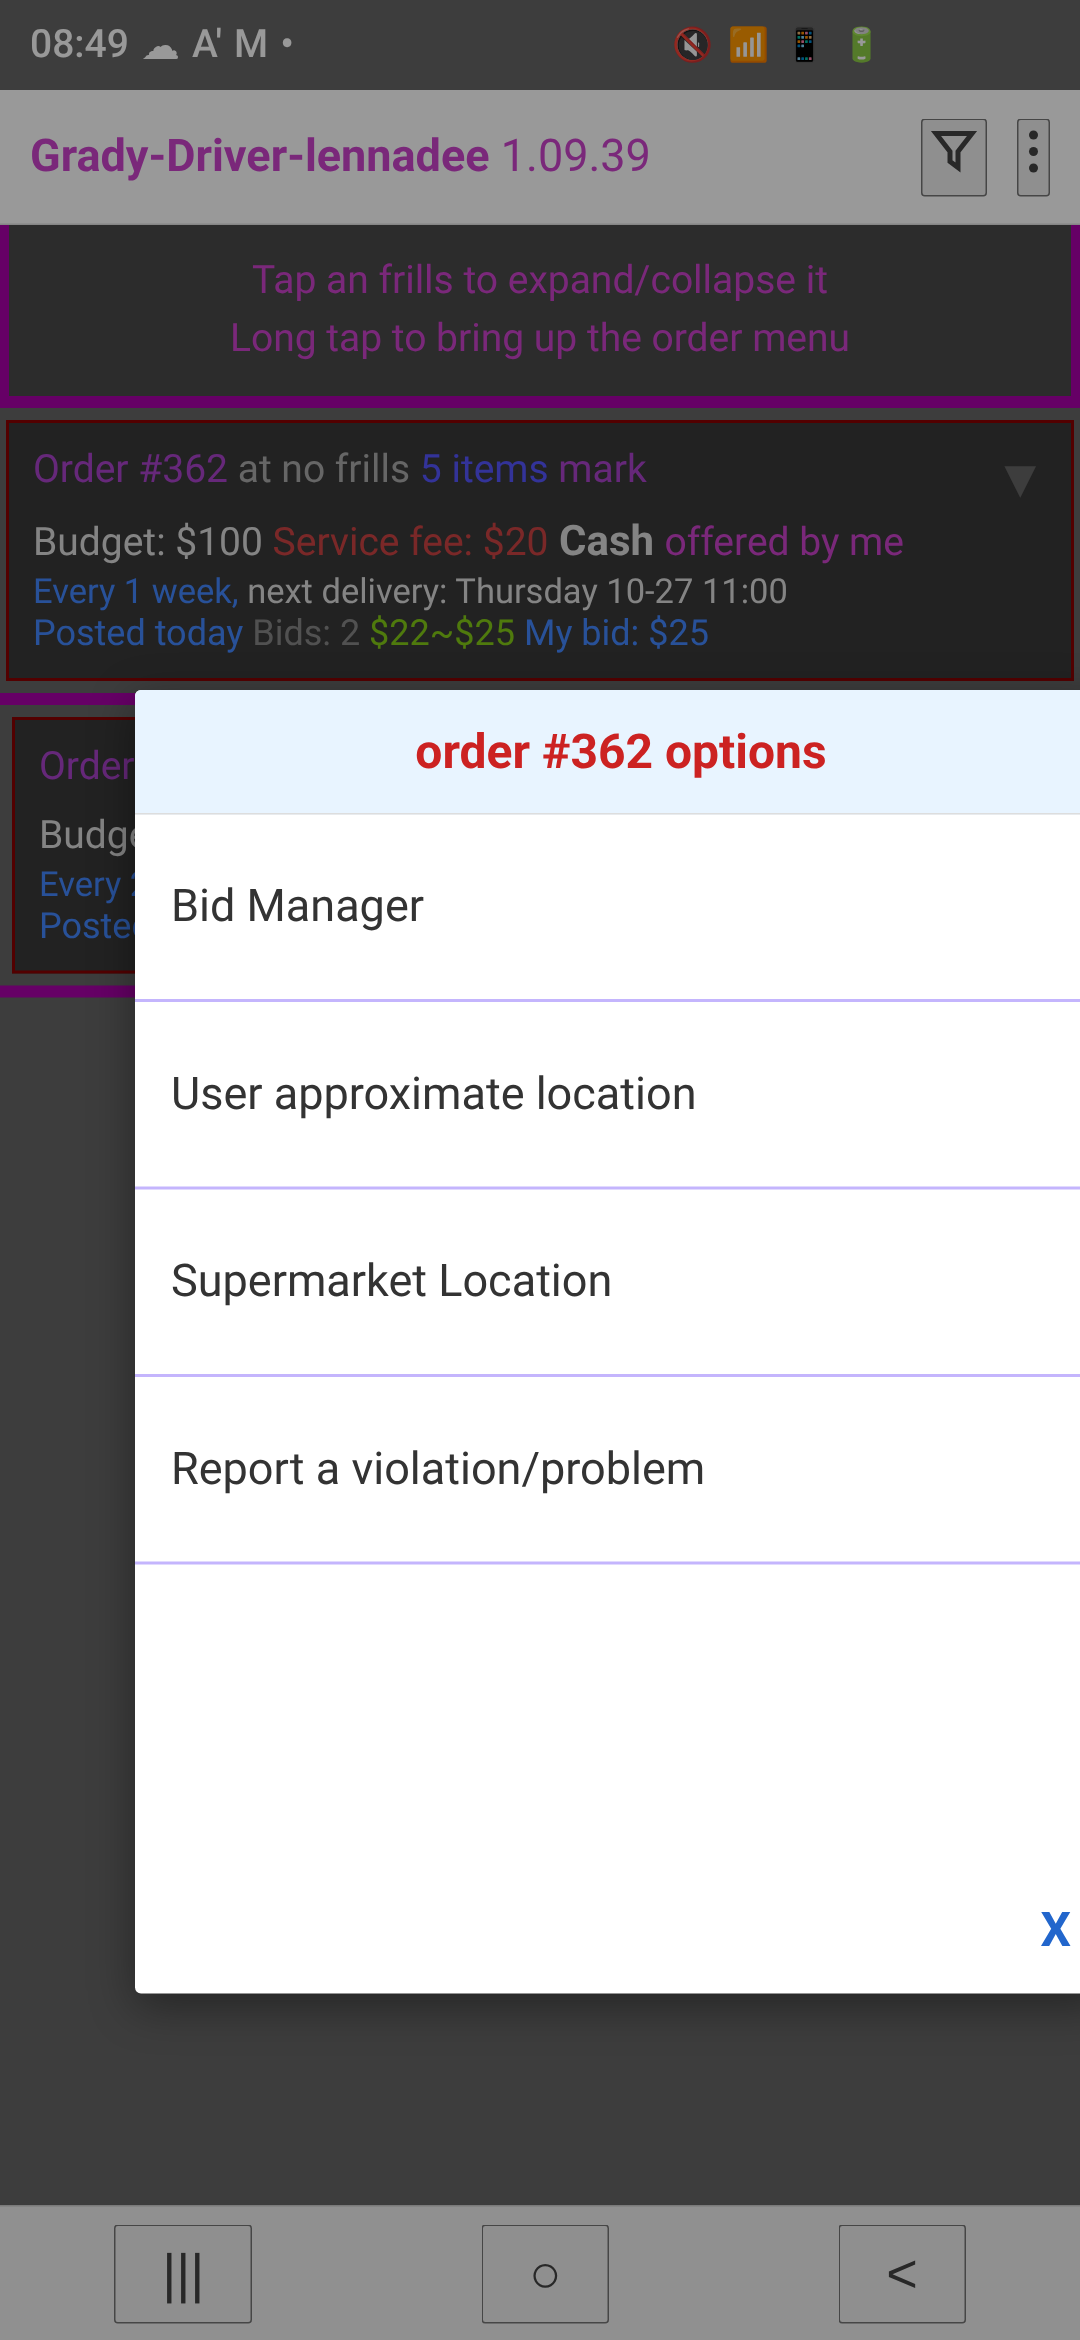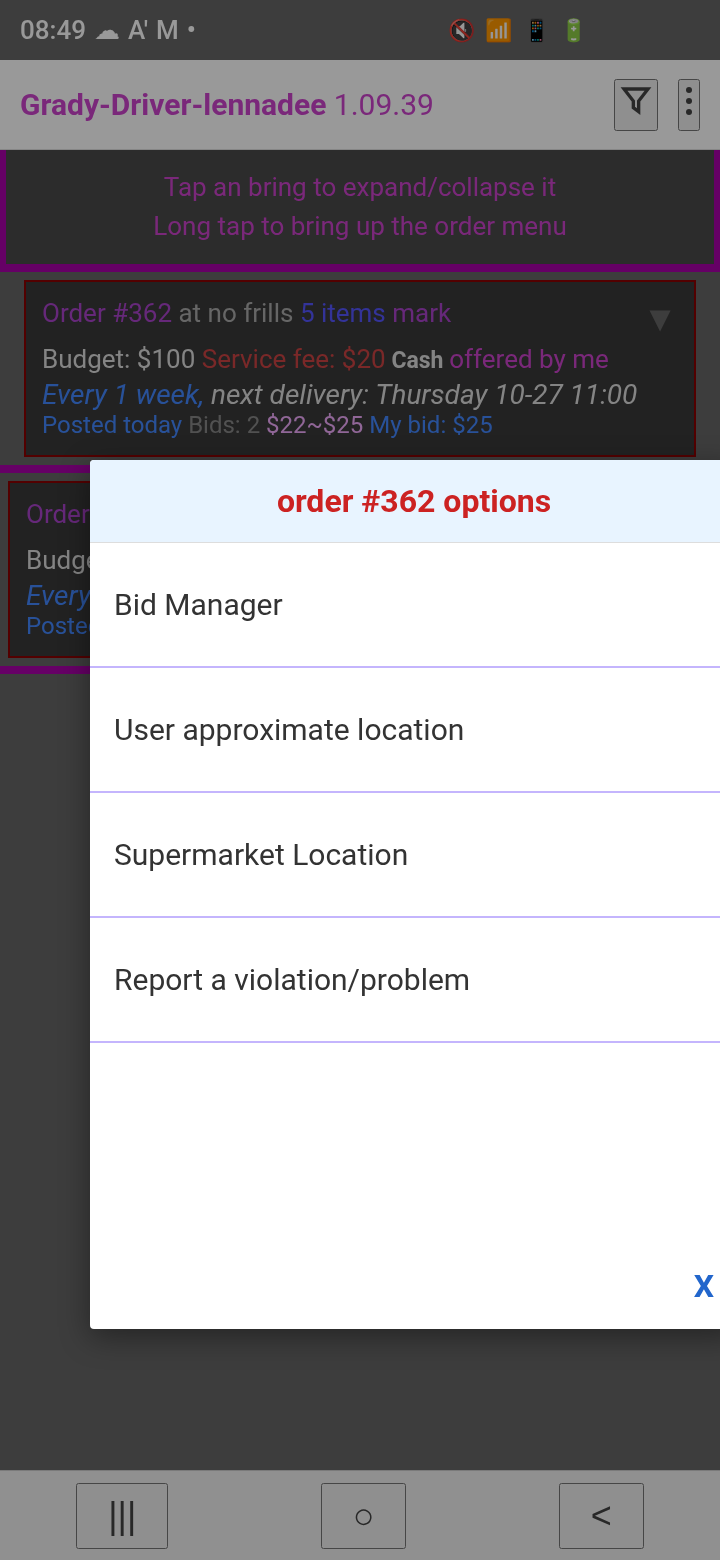--- a/index.html
+++ b/index.html
@@ -95,21 +95,21 @@
     
     .purple-divider {
       height: 8px;
       background: #aa00aa;
     }
 
     
     .order-card {
       background: #3a3a3a;
       border: 2px solid #8b0000;
-      margin: 8px 24px;
+      margin: 8px 4px;
       padding: 16px;
       position: relative;
     }
     .order-card-header {
       display: flex;
       justify-content: space-between;
       align-items: flex-start;
     }
     .order-number {
       color: #aa44cc;
@@ -130,46 +130,45 @@
     .order-budget {
       color: #ddd;
       font-size: 26px;
       margin-top: 4px;
     }
     .order-budget .service-fee {
       color: #cc4444;
     }
     .order-budget .cash {
       color: #ddd;
-      font-size: 23px;
+      font-size: 28px;
       font-weight: bold;
     }
     .order-budget .offered {
       color: #cc44cc;
     }
     .order-schedule {
       color: #aaaaff;
-      font-size: 28px;
+      font-size: 23px;
       margin-top: 4px;
-      font-style: italic;
     }
     .order-schedule .next {
       color: #ddd;
     }
     .order-posted {
       color: #4488ff;
       font-size: 24px;
       margin-top: 4px;
     }
     .order-bids {
       color: #888;
       font-size: 24px;
     }
     .order-price-range {
-      color: #f0abfc;
+      color: #84cc16;
       font-size: 24px;
     }
     .order-mybid {
       color: #4488ff;
       font-size: 24px;
     }
     .chevron-down {
       color: #666;
       font-size: 36px;
     }
@@ -284,21 +283,21 @@
       <svg width="10" height="32" viewBox="0 0 10 32" fill="#444">
         <circle cx="5" cy="5" r="3"></circle>
         <circle cx="5" cy="16" r="3"></circle>
         <circle cx="5" cy="27" r="3"></circle>
       </svg>
     </button>
   </div>
 </div>
 
 <div class="info-banner">
-  <p>Tap an bring to expand/collapse it</p>
+  <p>Tap an frills to expand/collapse it</p>
   <p>Long tap to bring up the order menu</p>
 </div>
 
 <div class="purple-divider"></div>
 
 <div class="order-card">
   <div class="order-card-header">
     <div>
       <span>
         <span class="order-number">Order #362</span><span class="order-store"> at </span><span class="order-store">no frills</span><span class="order-items"> 5 items </span><span class="order-mark">mark</span>

